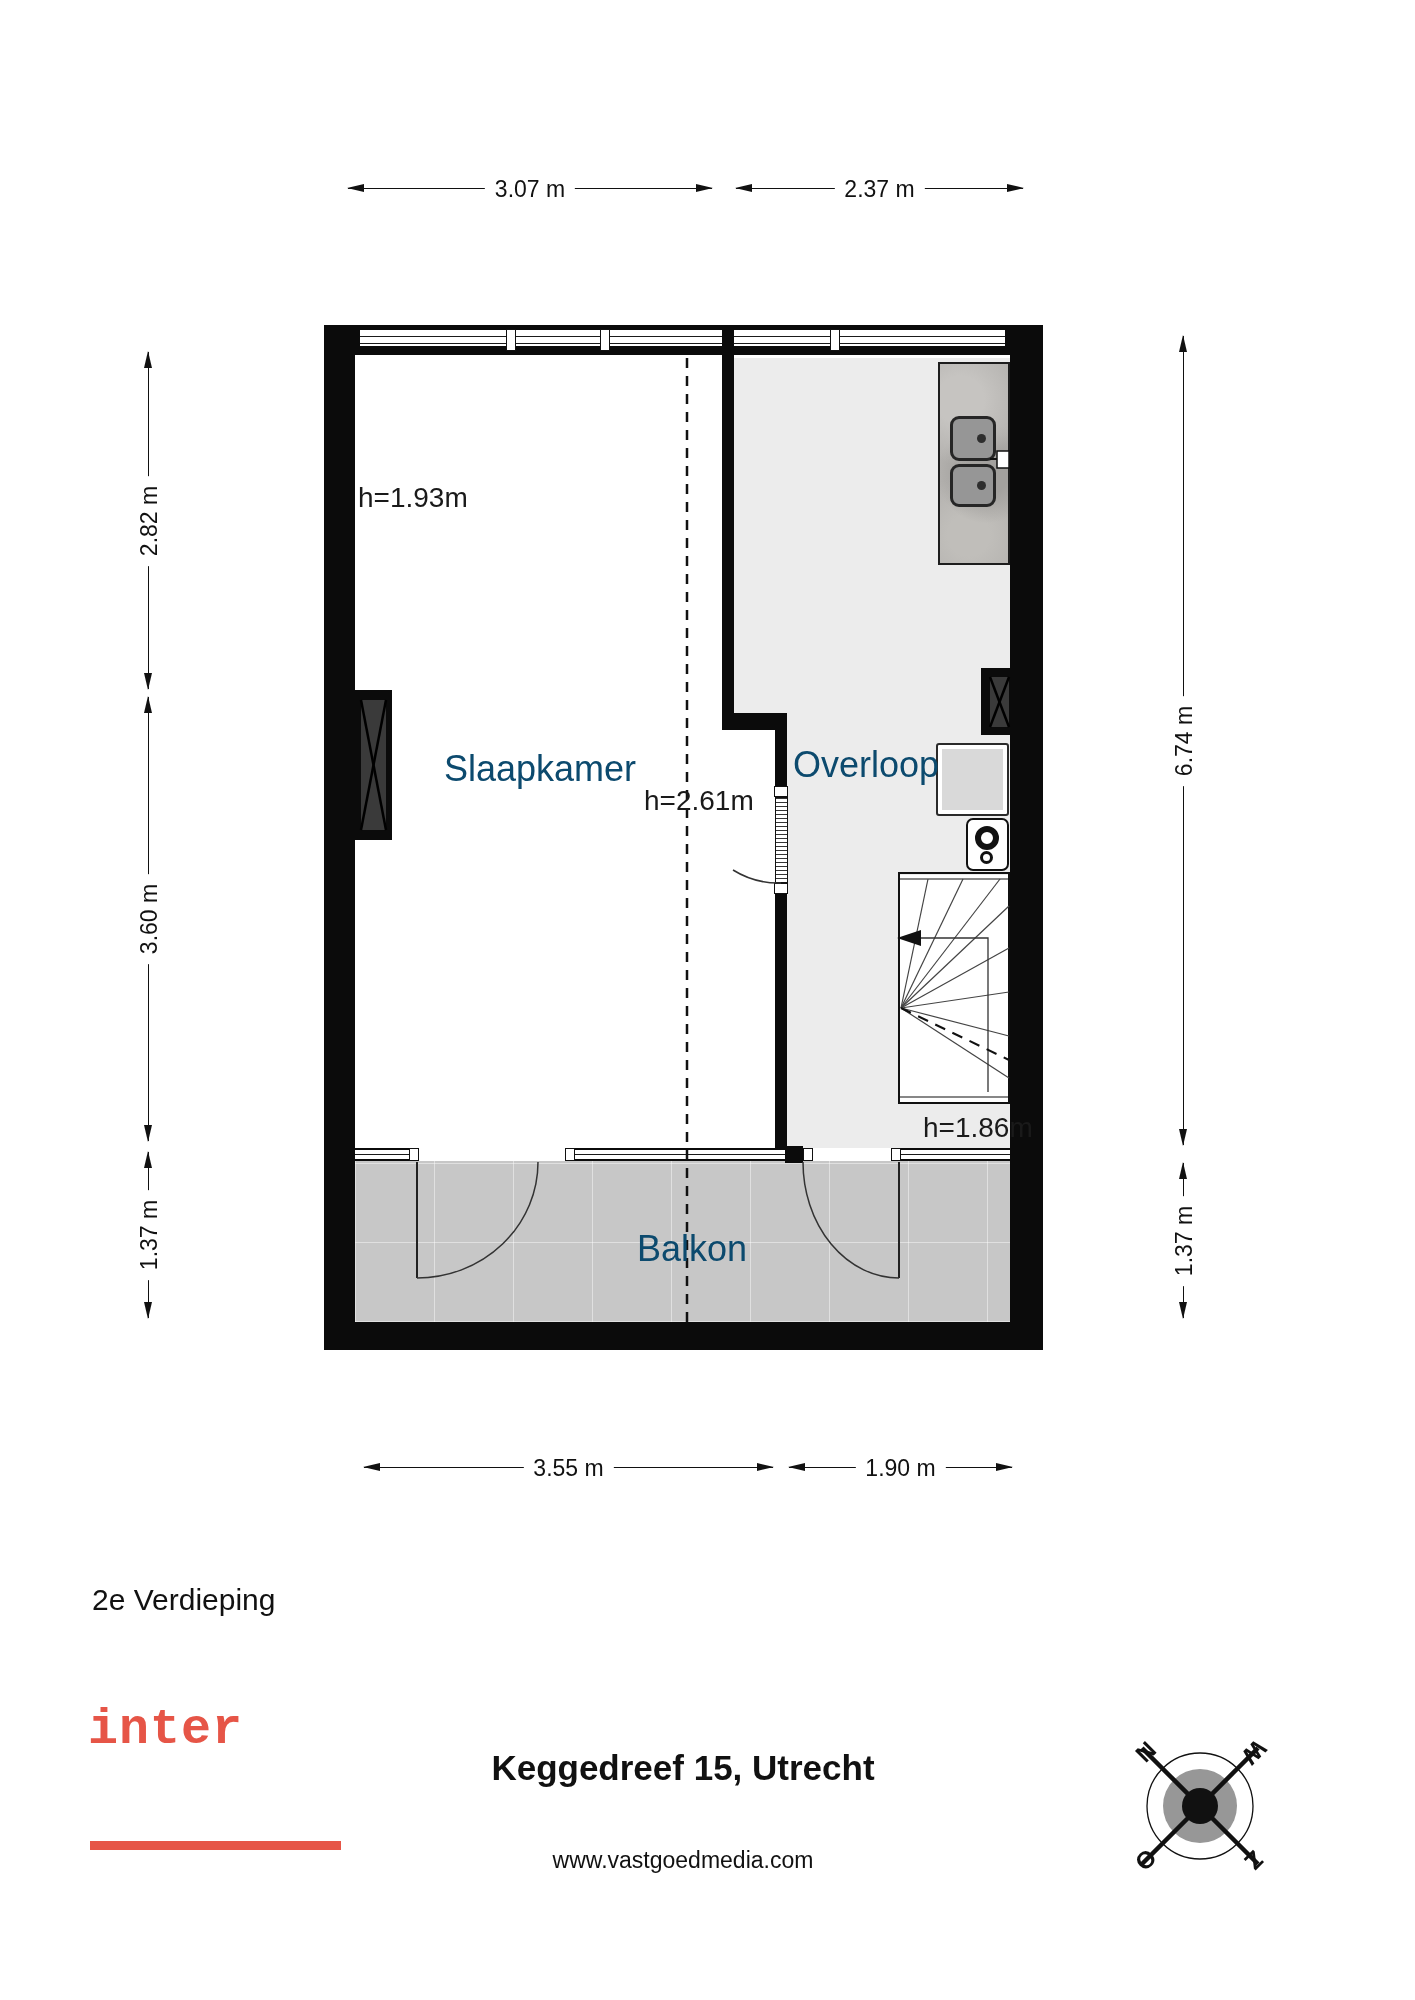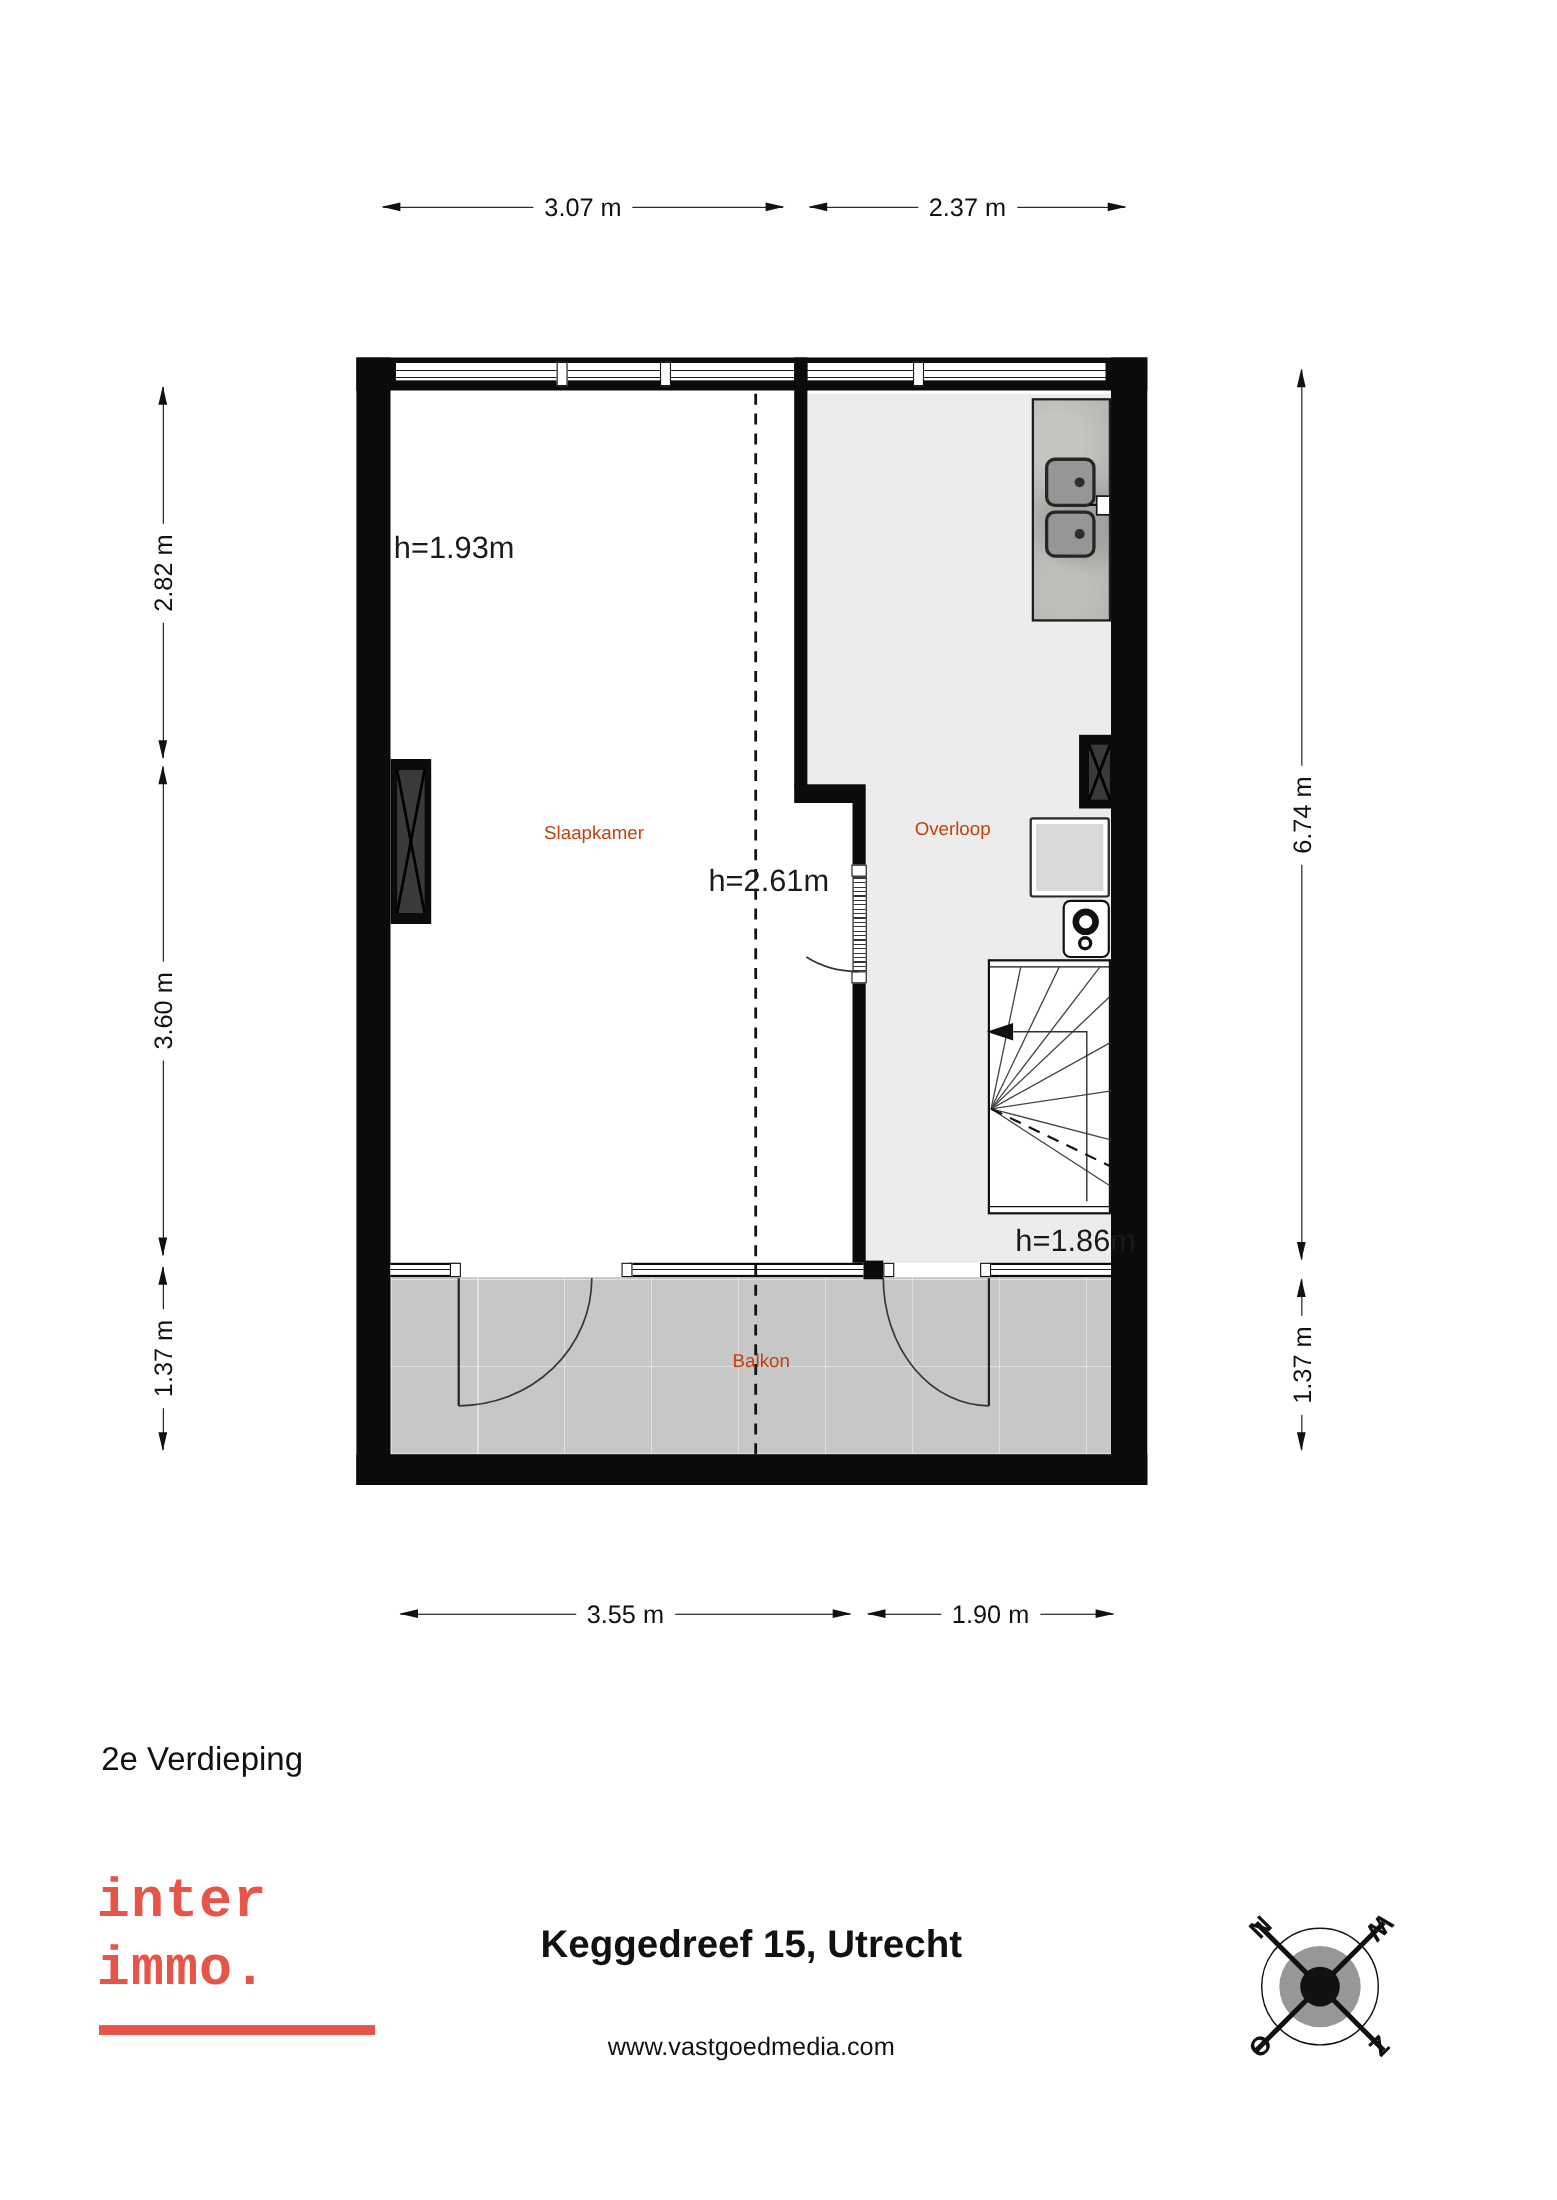--- a/index.html
+++ b/index.html
@@ -46,21 +46,21 @@
   .ah{position:absolute;width:0;height:0;}
   .dim-h .ah-l{left:-1px;top:-5.5px;border-top:4.5px solid transparent;border-bottom:4.5px solid transparent;border-right:17px solid #111;}
   .dim-h .ah-r{right:-1px;top:-5.5px;border-top:4.5px solid transparent;border-bottom:4.5px solid transparent;border-left:17px solid #111;}
   .dim-v .ah-t{top:-1px;left:-5.5px;border-left:4.5px solid transparent;border-right:4.5px solid transparent;border-bottom:17px solid #111;}
   .dim-v .ah-b{bottom:-1px;left:-5.5px;border-left:4.5px solid transparent;border-right:4.5px solid transparent;border-top:17px solid #111;}
   .dim-label{position:absolute;font-size:23px;background:#fff;padding:0 10px;white-space:nowrap;color:#111;}
   .dim-h .dim-label{left:50%;top:0;transform:translate(-50%,-50%);}
   .dim-v .dim-label{left:0;top:50%;transform:translate(-50%,-50%) rotate(-90deg);}
 
   
-  .room-label{position:absolute;font-size:17px;color:#c2410c;transform:translateX(-50%);white-space:nowrap;}
+  .room-label{position:absolute;font-size:36px;color:#0c4a6e;transform:translateX(-50%);white-space:nowrap;}
   .h-label{position:absolute;font-size:28px;color:#1a1a1a;white-space:nowrap;}
   .floor-title{position:absolute;left:92px;top:1583px;font-size:30px;color:#111;}
   .logo{position:absolute;left:88px;top:1699px;color:#e65547;font-family:Liberation Mono, monospace;
         font-weight:700;font-size:50px;line-height:62px;letter-spacing:1px;}
   .logo-bar{position:absolute;left:90px;top:1841px;width:251px;height:9px;background:#e65547;}
   .footer-block{position:absolute;left:283px;width:800px;text-align:center;}
   .footer-title{top:1748px;font-size:35px;font-weight:bold;}
   .footer-copy{top:1820px;font-size:20px;}
   .footer-url{top:1847px;font-size:23px;}
 
@@ -213,21 +213,20 @@
   <div class="dim dim-h" style="left:789px;top:1467px;width:223px;">
     <i class="ah ah-l"></i>
       <i class="ah ah-r"></i>
     <span class="dim-label">1.90 m</span>
   </div>
 
   <div class="floor-title">2e Verdieping</div>
 
   <div class="logo">
     <div>inter</div>
-    <div>immo.</div>
   </div>
   <div class="logo-bar"></div>
 
   <div class="footer-block footer-title">Keggedreef 15, Utrecht</div>
   <div class="footer-block footer-url">www.vastgoedmedia.com</div>
 
   <svg style="left:1108px;top:1712px;" width="184" height="188" viewBox="0 0 184 188">
     <circle cx="92" cy="94" r="37" fill="#979797"></circle>
     <line x1="34" y1="36" x2="150" y2="152" stroke="#111" stroke-width="4.5"></line>
     <line x1="150" y1="36" x2="34" y2="152" stroke="#111" stroke-width="4.5"></line>

